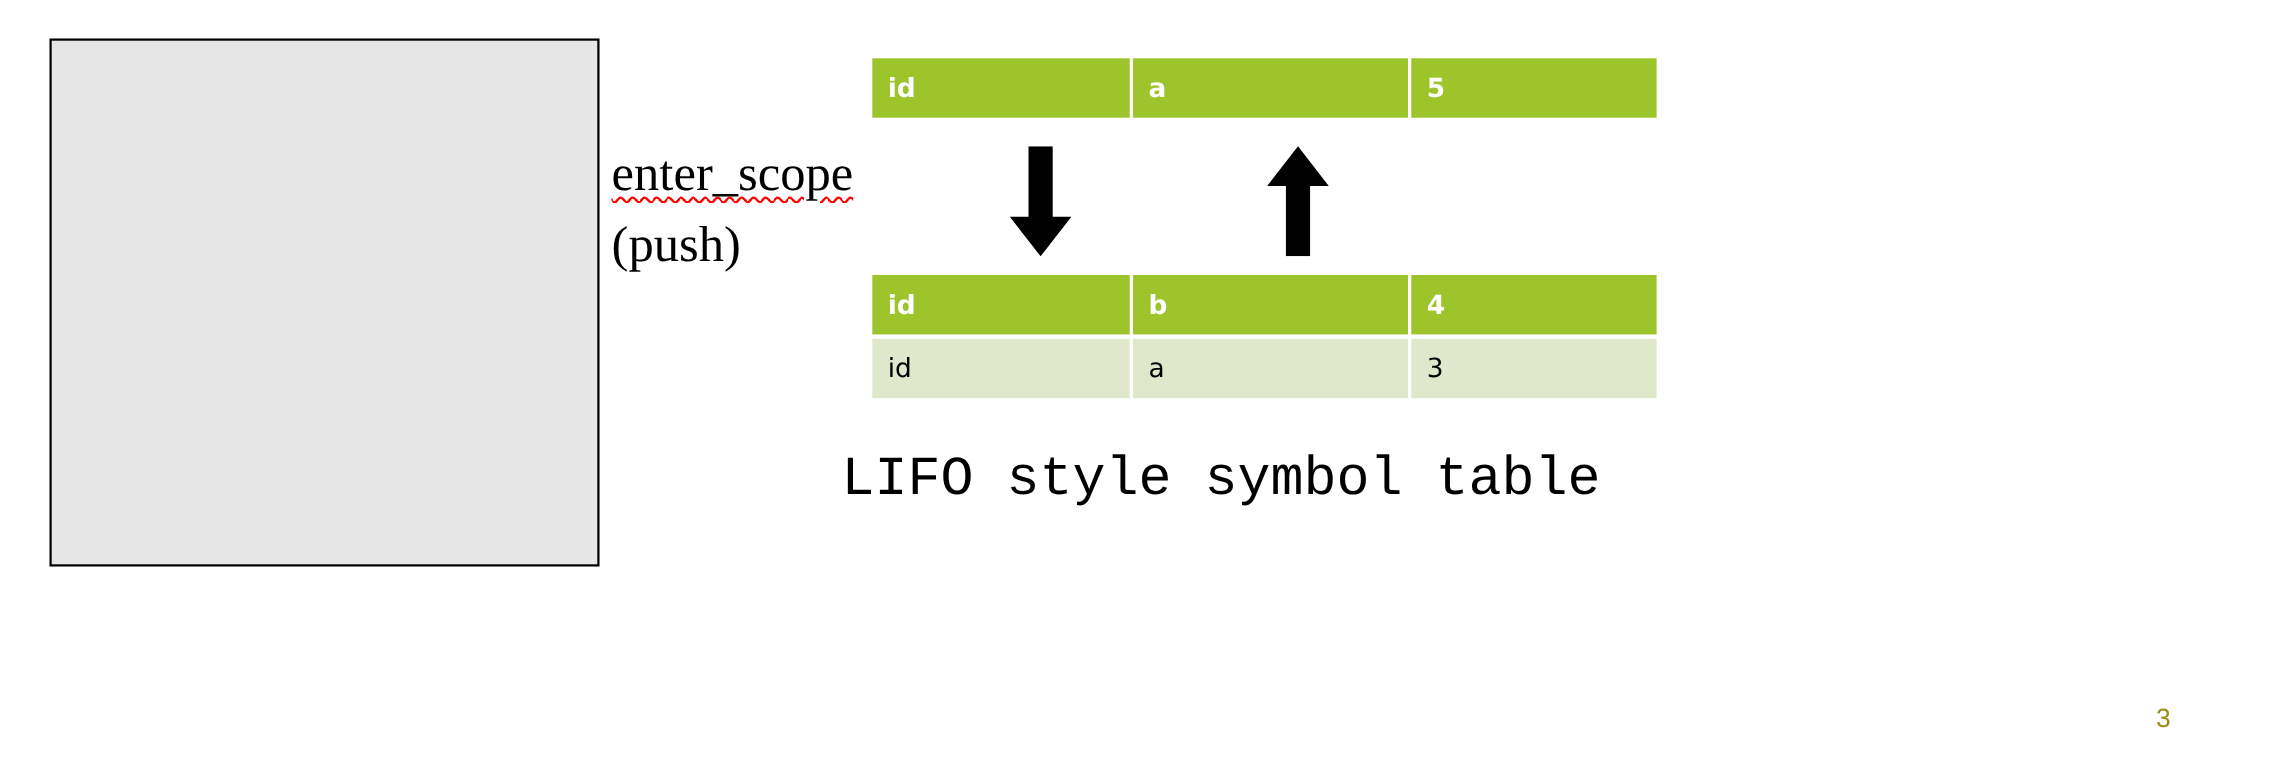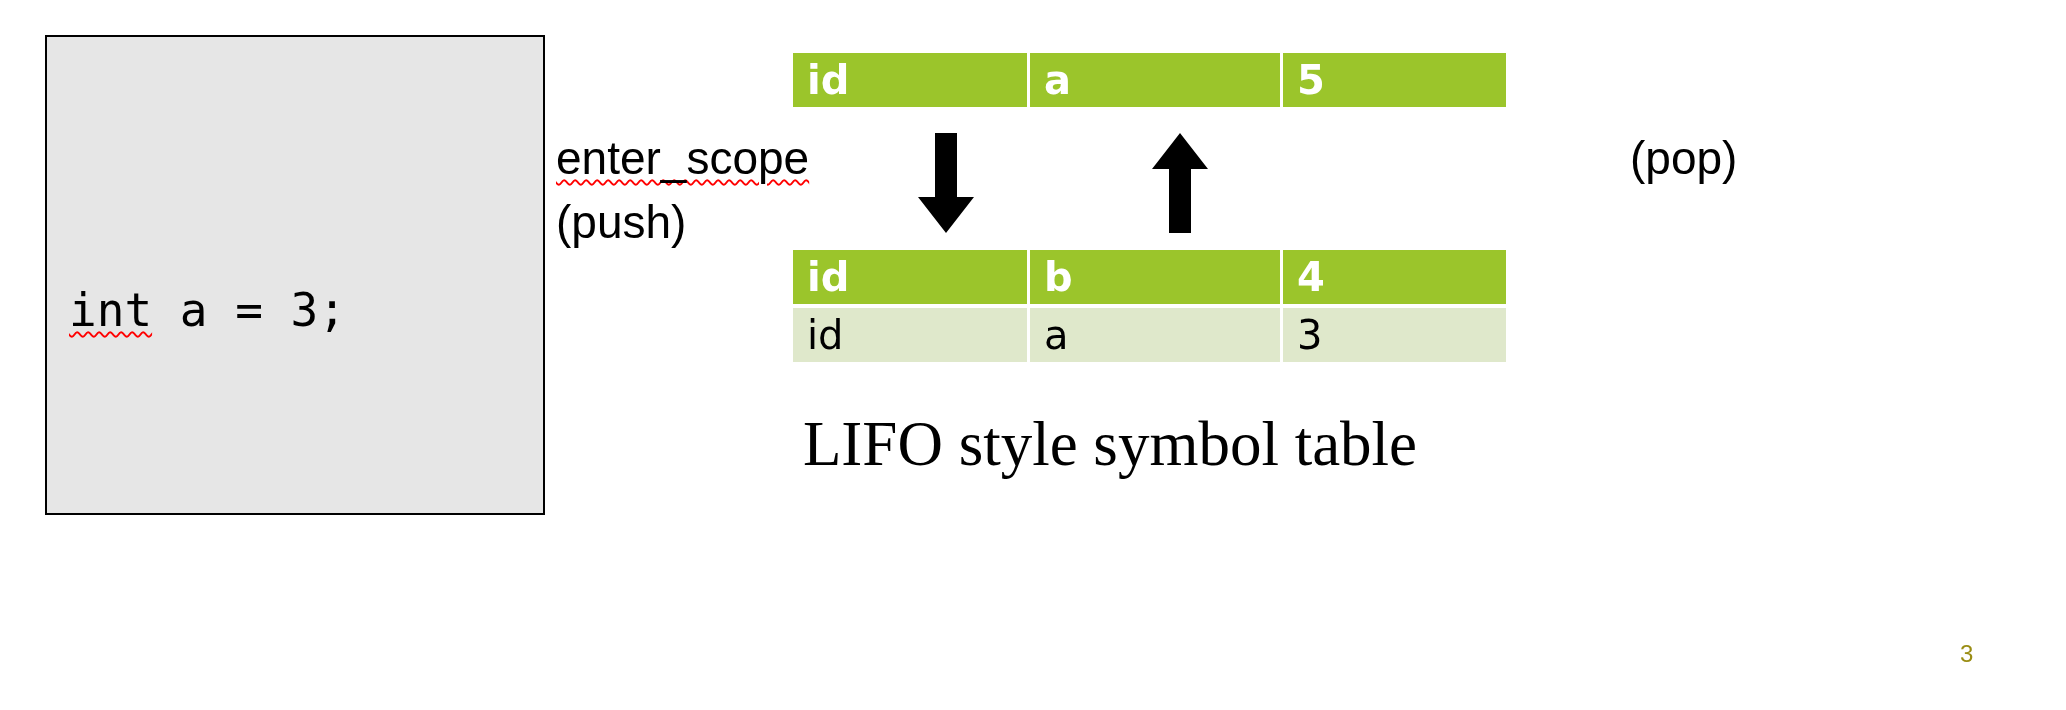--- a/index.html
+++ b/index.html
@@ -66,21 +66,21 @@
     top: 49px;
   }
   #table-bottom {
     left: 790px;
     top: 246px;
   }
   .sym-table td {
     padding: 0 14px;
     height: 54px;
     vertical-align: middle;
-    font-size: 40px;
+    font-size: 24px;
   }
   .col-id  { width: 206px; }
   .col-key { width: 222px; }
   .col-val { width: 195px; }
   .row-head td {
     background: #9BC52B;
     color: #ffffff;
     font-weight: bold;
   }
   .row-body td {
@@ -98,21 +98,21 @@
     top: 133px;
   }
   #arrow-up {
     left: 1152px;
     top: 133px;
   }
 
   
   .annot {
     position: absolute;
-    font-family: Liberation Sans, sans-serif;
+    font-family: Liberation Serif, serif;
     font-size: 46px;
     line-height: 64px;
     color: #000000;
     white-space: nowrap;
   }
   #annot-enter {
     left: 556px;
     top: 126px;
   }
   #annot-leave {
@@ -120,41 +120,40 @@
     top: 126px;
   }
 
   
   #caption {
     position: absolute;
     left: 700px;
     top: 408px;
     width: 820px;
     text-align: center;
-    font-family: Liberation Serif, serif;
-    font-size: 63px;
+    font-family: Liberation Mono, monospace;
+    font-size: 50px;
     color: #000000;
     white-space: nowrap;
   }
   #page-number {
     position: absolute;
     left: 1960px;
     top: 640px;
     font-family: "Liberation Sans", sans-serif;
     font-size: 24px;
     color: #9a8d14;
   }
 </style>
 </head>
 <body>
 
 <div id="code-panel">
   <div id="code-listing">
 
-    <span class="code-line"><span class="squiggle">int</span><span> a = 3;</span></span>
 
 
     
 
     
 
     
 
     
 
@@ -197,17 +196,16 @@
     <polygon points="28,0 56,36 39,36 39,100 17,100 17,36 0,36" fill="#000000"></polygon>
   </svg>
 </div>
 
 <div class="annot" id="annot-enter">
   <div class="squiggle" style="display:inline-block">enter_scope</div>
   <div>(push)</div>
 </div>
 
 <div class="annot" id="annot-leave">
-  <div>(pop)</div>
 </div>
 
 <div id="caption">LIFO style symbol table</div>
 <div id="page-number">3</div>
 
 </body></html>

